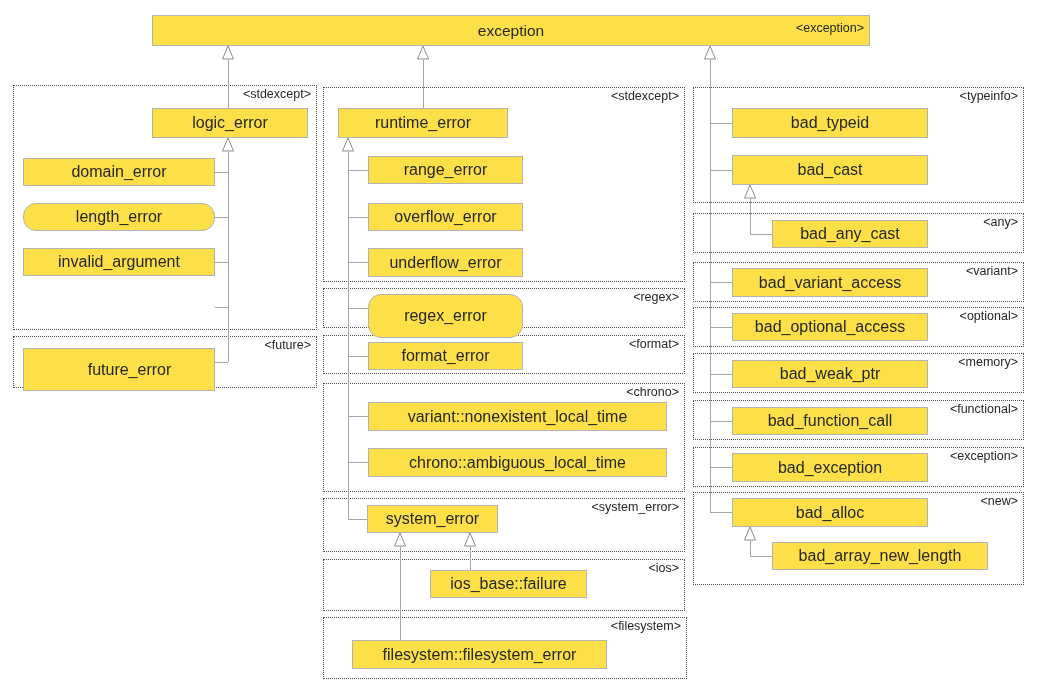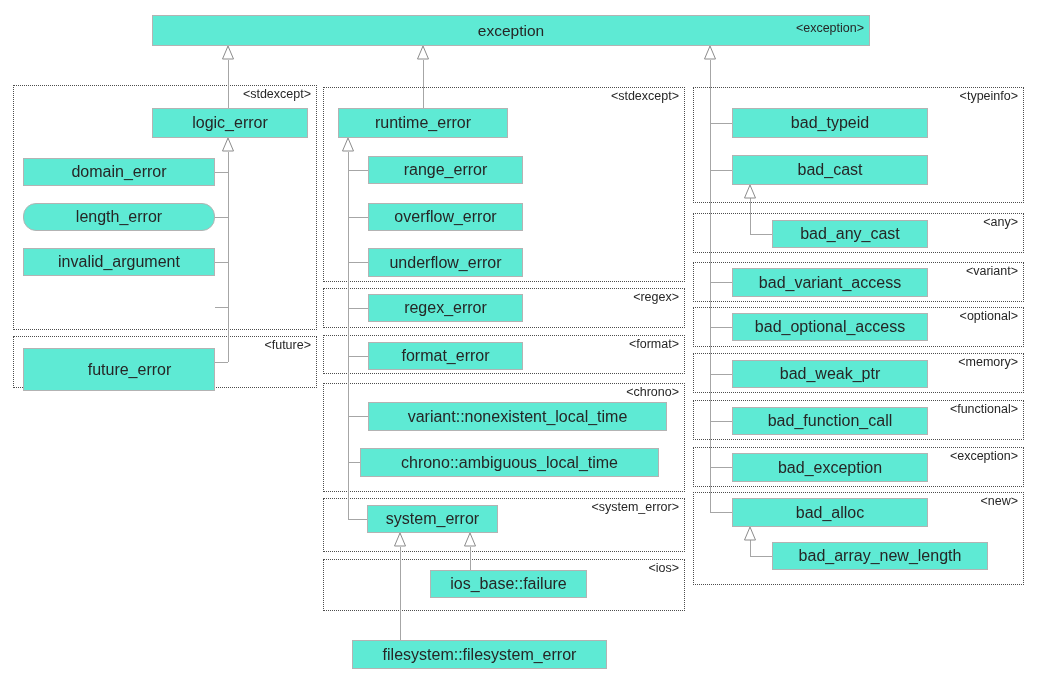--- a/index.html
+++ b/index.html
@@ -43,21 +43,21 @@
     stroke-width: 1;
     shape-rendering: crispEdges;
   }
   .arrowhead {
     fill: #ffffff;
     stroke: #8c8c8c;
     stroke-width: 1;
   }
   .node {
     position: absolute;
-    background: #5eead4;
+    background: #fde047;
     border: 1px solid #b3b3b3;
     z-index: 3;
     box-sizing: border-box;
     display: flex;
     align-items: center;
     justify-content: center;
   }
   .nodelabel {
     font-size: 16px;
     color: #262626;
@@ -139,20 +139,23 @@
     </div>
     <div class="group" style="left: 323px; top: 383px; width: 362px; height: 109px;">
       <span class="grouplabel">&lt;chrono&gt;</span>
     </div>
     <div class="group" style="left: 323px; top: 498px; width: 362px; height: 54px;">
       <span class="grouplabel">&lt;system_error&gt;</span>
     </div>
     <div class="group" style="left: 323px; top: 559px; width: 362px; height: 52px;">
       <span class="grouplabel">&lt;ios&gt;</span>
     </div>
+    <div class="group" style="left: 323px; top: 617px; width: 364px; height: 62px;">
+      <span class="grouplabel">&lt;filesystem&gt;</span>
+    </div>
     <div class="group" style="left: 693px; top: 87px; width: 331px; height: 116px;">
       <span class="grouplabel">&lt;typeinfo&gt;</span>
     </div>
     <div class="group" style="left: 693px; top: 213px; width: 331px; height: 40px;">
       <span class="grouplabel">&lt;any&gt;</span>
     </div>
     <div class="group" style="left: 693px; top: 262px; width: 331px; height: 40px;">
       <span class="grouplabel">&lt;variant&gt;</span>
     </div>
     <div class="group" style="left: 693px; top: 307px; width: 331px; height: 40px;">
@@ -193,30 +196,30 @@
     </div>
     <div class="node" style="left: 368px; top: 156px; width: 155px; height: 28px;">
       <span class="nodelabel">range_error</span>
     </div>
     <div class="node" style="left: 368px; top: 203px; width: 155px; height: 28px;">
       <span class="nodelabel">overflow_error</span>
     </div>
     <div class="node" style="left: 368px; top: 248px; width: 155px; height: 29px;">
       <span class="nodelabel">underflow_error</span>
     </div>
-    <div class="node" style="left: 368px; top: 294px; width: 155px; height: 28px;">
+    <div class="node" style="left: 368px; top: 294px; width: 155px; height: 44px; border-radius: 13px;">
       <span class="nodelabel">regex_error</span>
     </div>
     <div class="node" style="left: 368px; top: 342px; width: 155px; height: 28px;">
       <span class="nodelabel">format_error</span>
     </div>
     <div class="node" style="left: 368px; top: 402px; width: 299px; height: 29px;">
       <span class="nodelabel">variant::nonexistent_local_time</span>
     </div>
-    <div class="node" style="left: 360px; top: 448px; width: 299px; height: 29px;">
+    <div class="node" style="left: 368px; top: 448px; width: 299px; height: 29px;">
       <span class="nodelabel">chrono::ambiguous_local_time</span>
     </div>
     <div class="node" style="left: 367px; top: 505px; width: 131px; height: 28px;">
       <span class="nodelabel">system_error</span>
     </div>
     <div class="node" style="left: 430px; top: 570px; width: 157px; height: 28px;">
       <span class="nodelabel">ios_base::failure</span>
     </div>
     <div class="node" style="left: 352px; top: 640px; width: 255px; height: 29px;">
       <span class="nodelabel">filesystem::filesystem_error</span>

